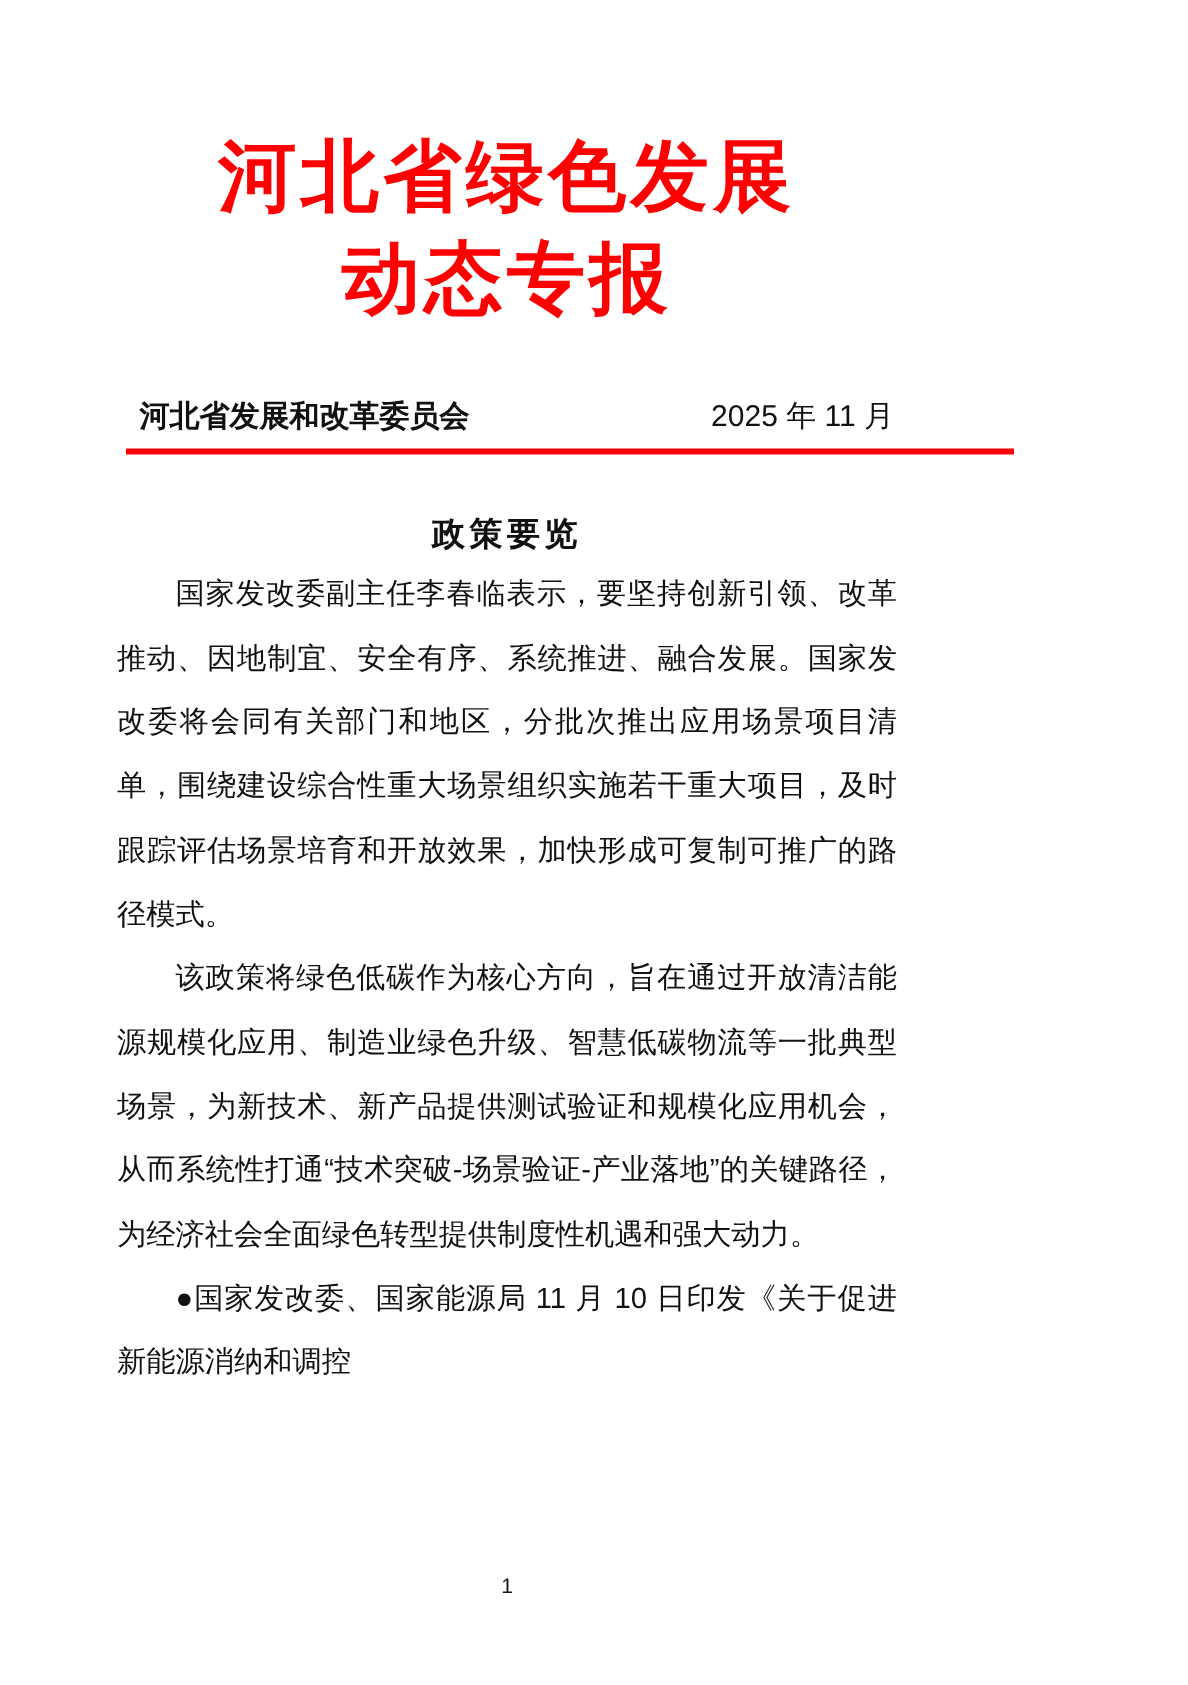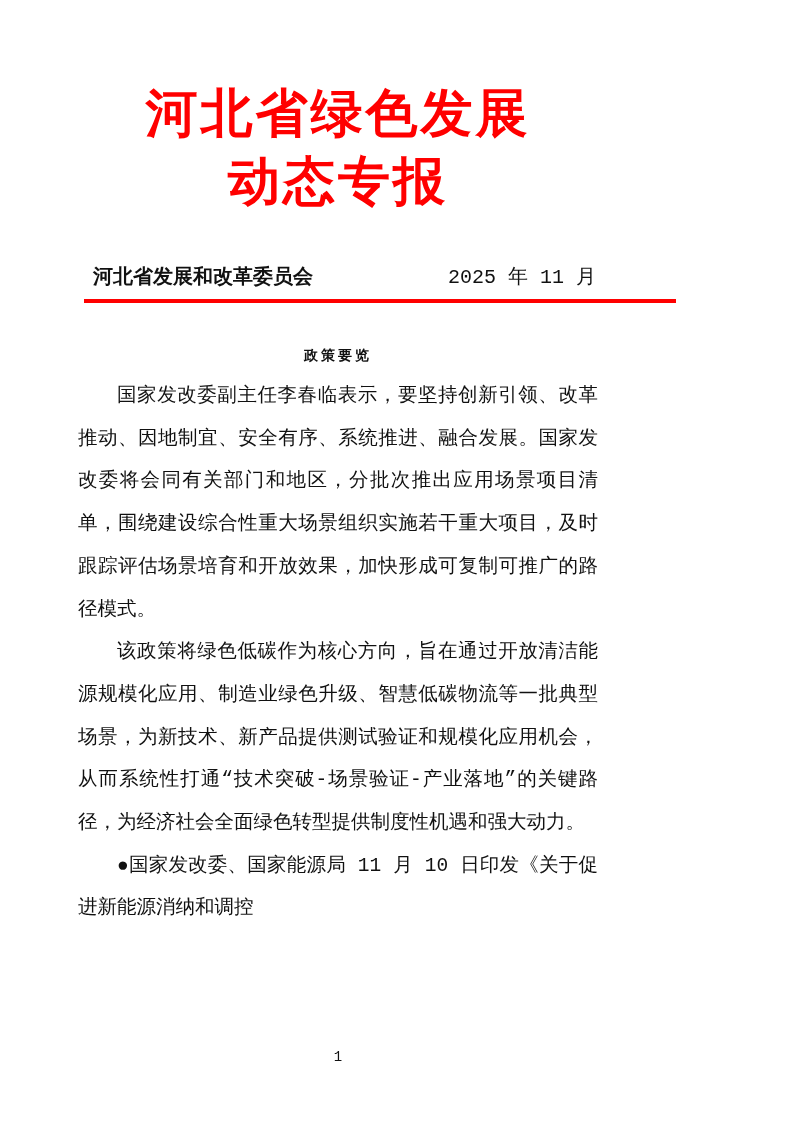--- a/index.html
+++ b/index.html
@@ -6,21 +6,21 @@
     margin: 0;
     padding: 0;
     background: #ffffff;
   }
   .page {
     position: relative;
     width: 676px;
     height: 1123px;
     background: #ffffff;
     overflow: hidden;
-    font-family: Liberation Mono, monospace;
+    font-family: Liberation Sans, sans-serif;
     color: #111111;
     box-sizing: border-box;
   }
   .doc-title {
     padding-top: 84px;
     text-align: center;
     font-size: 52px;
     line-height: 68px;
     font-weight: 700;
     letter-spacing: 3px;
@@ -52,21 +52,21 @@
   .red-rule {
     margin-top: 7px;
     margin-left: 84px;
     width: 658px;
     height: 4px;
     background: #ff0000;
   }
   .section-title {
     margin-top: 38px;
     text-align: center;
-    font-size: 14px;
+    font-size: 22px;
     line-height: 30px;
     font-weight: 700;
     letter-spacing: 3px;
   }
   .body-text {
     margin: 4px 78px 0 78px;
     font-size: 19.5px;
     line-height: 42.7px;
     text-align: justify;
   }

